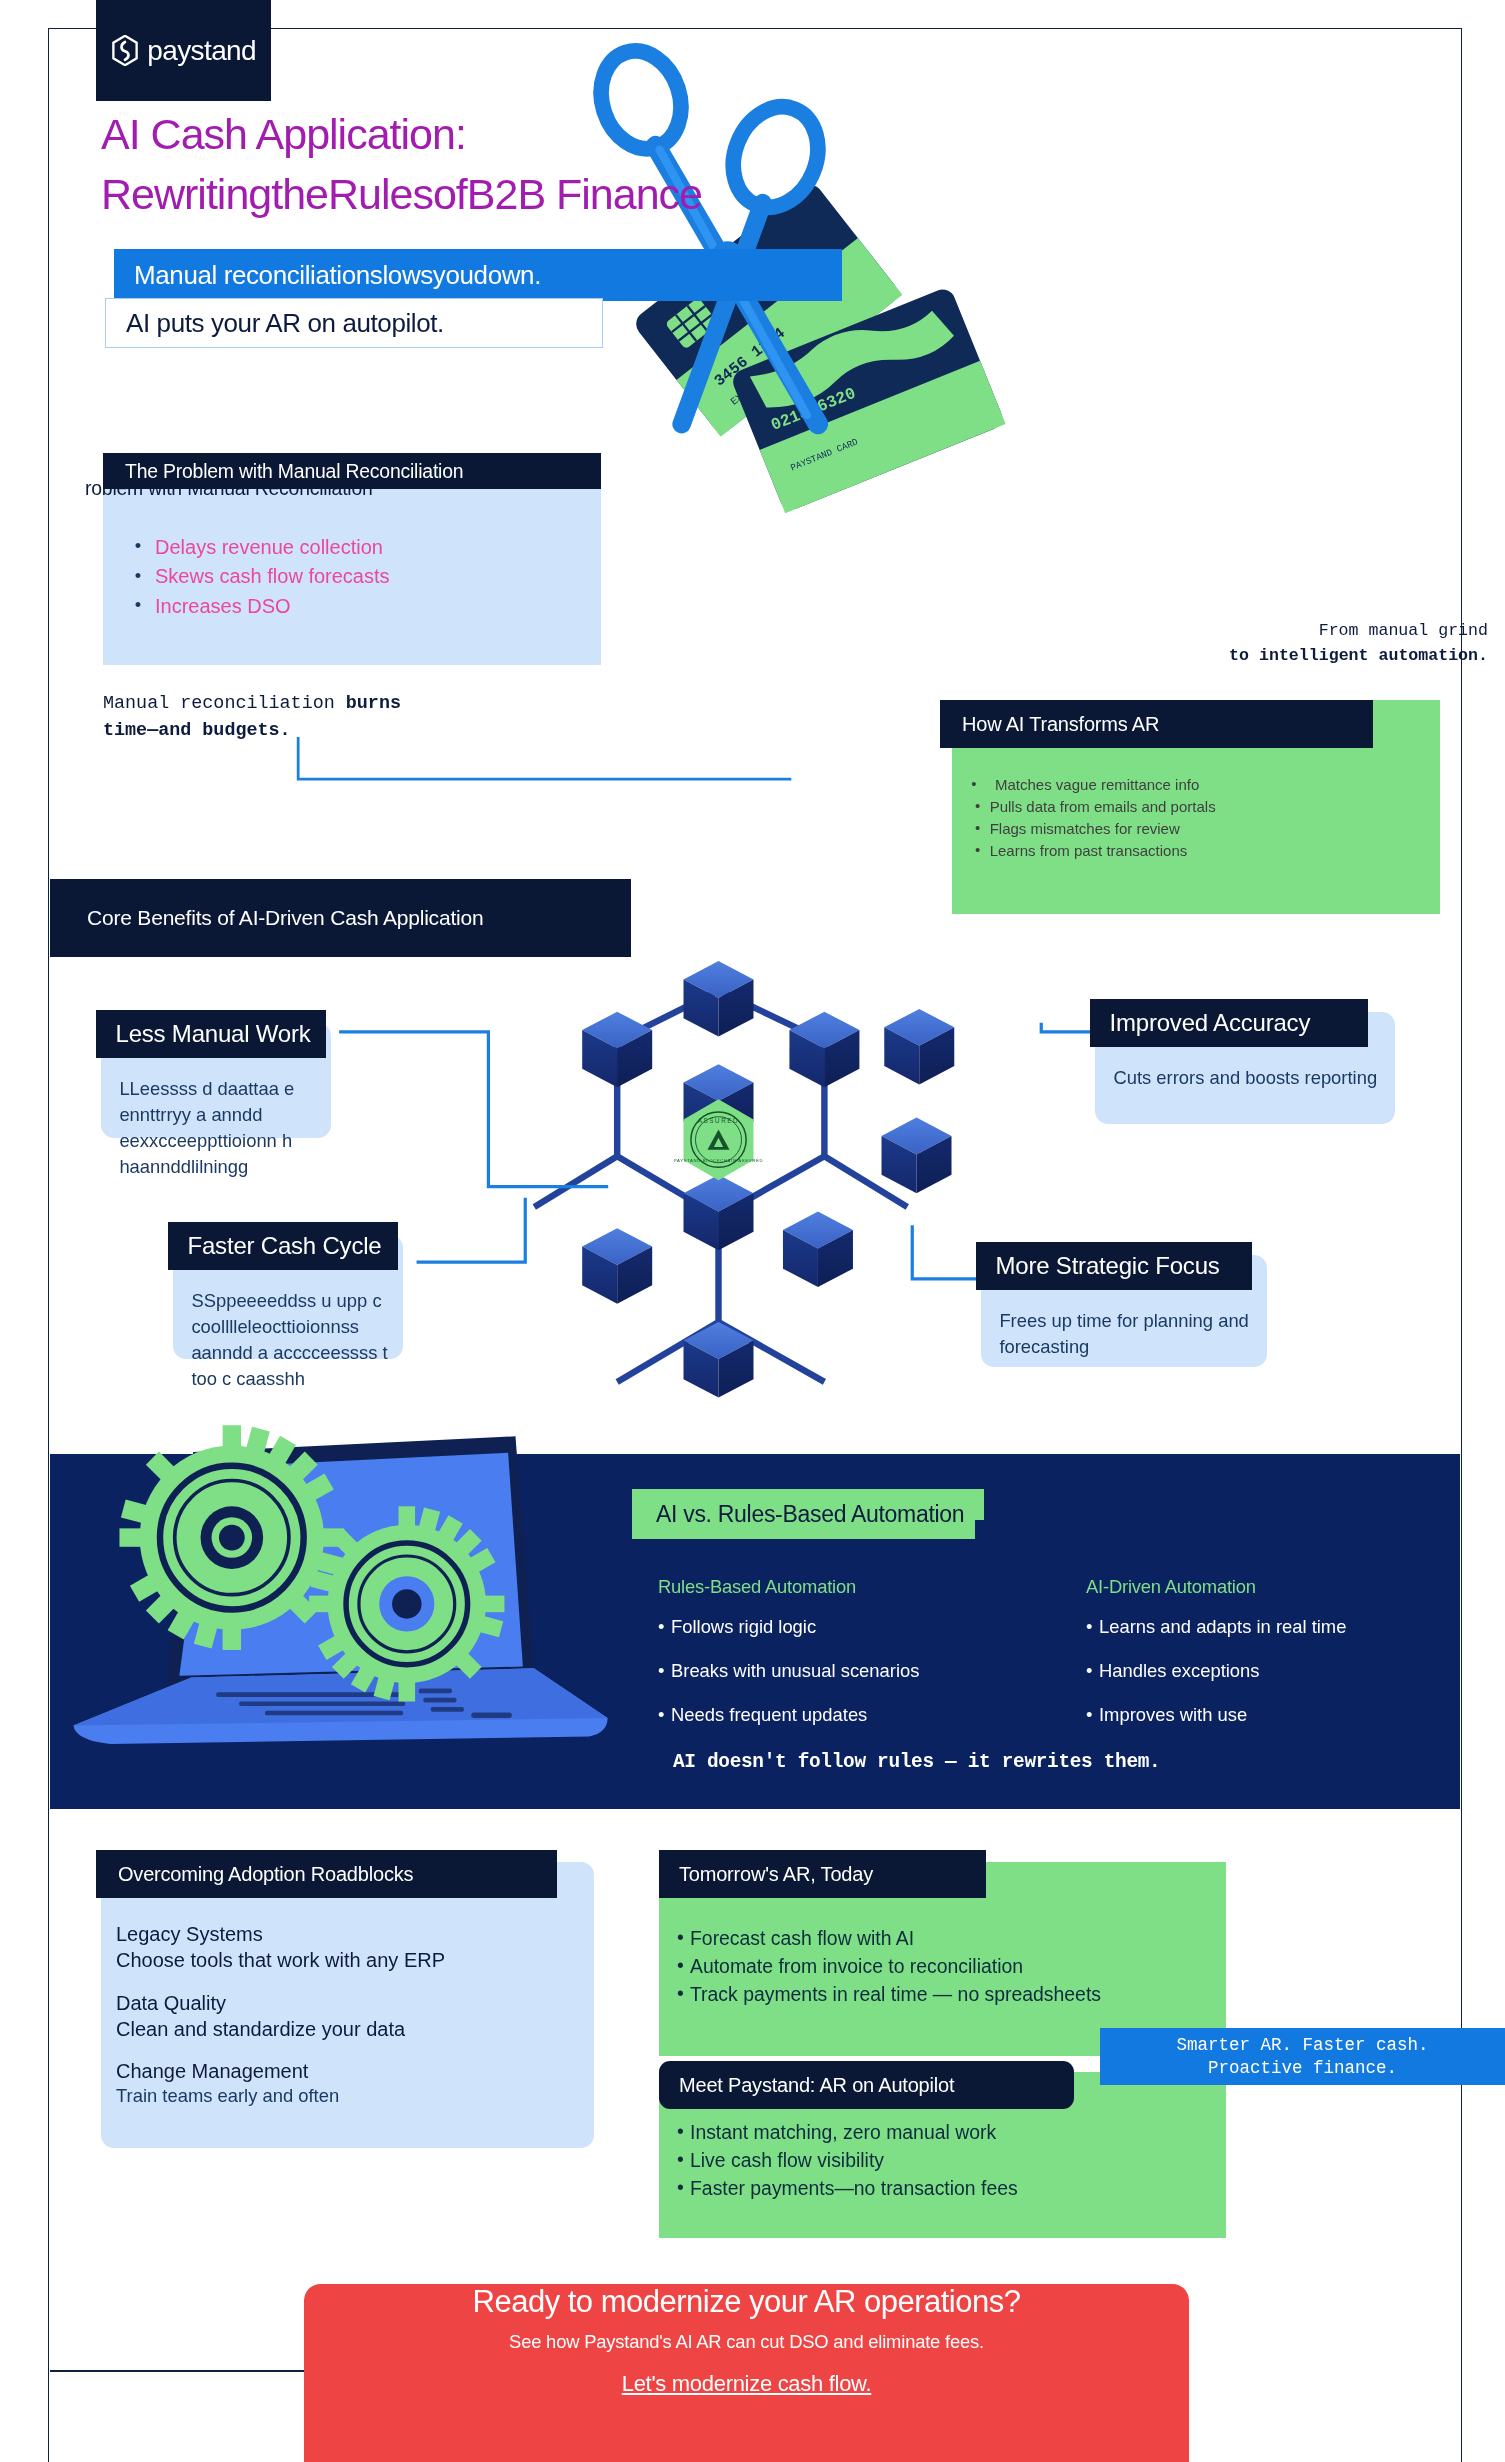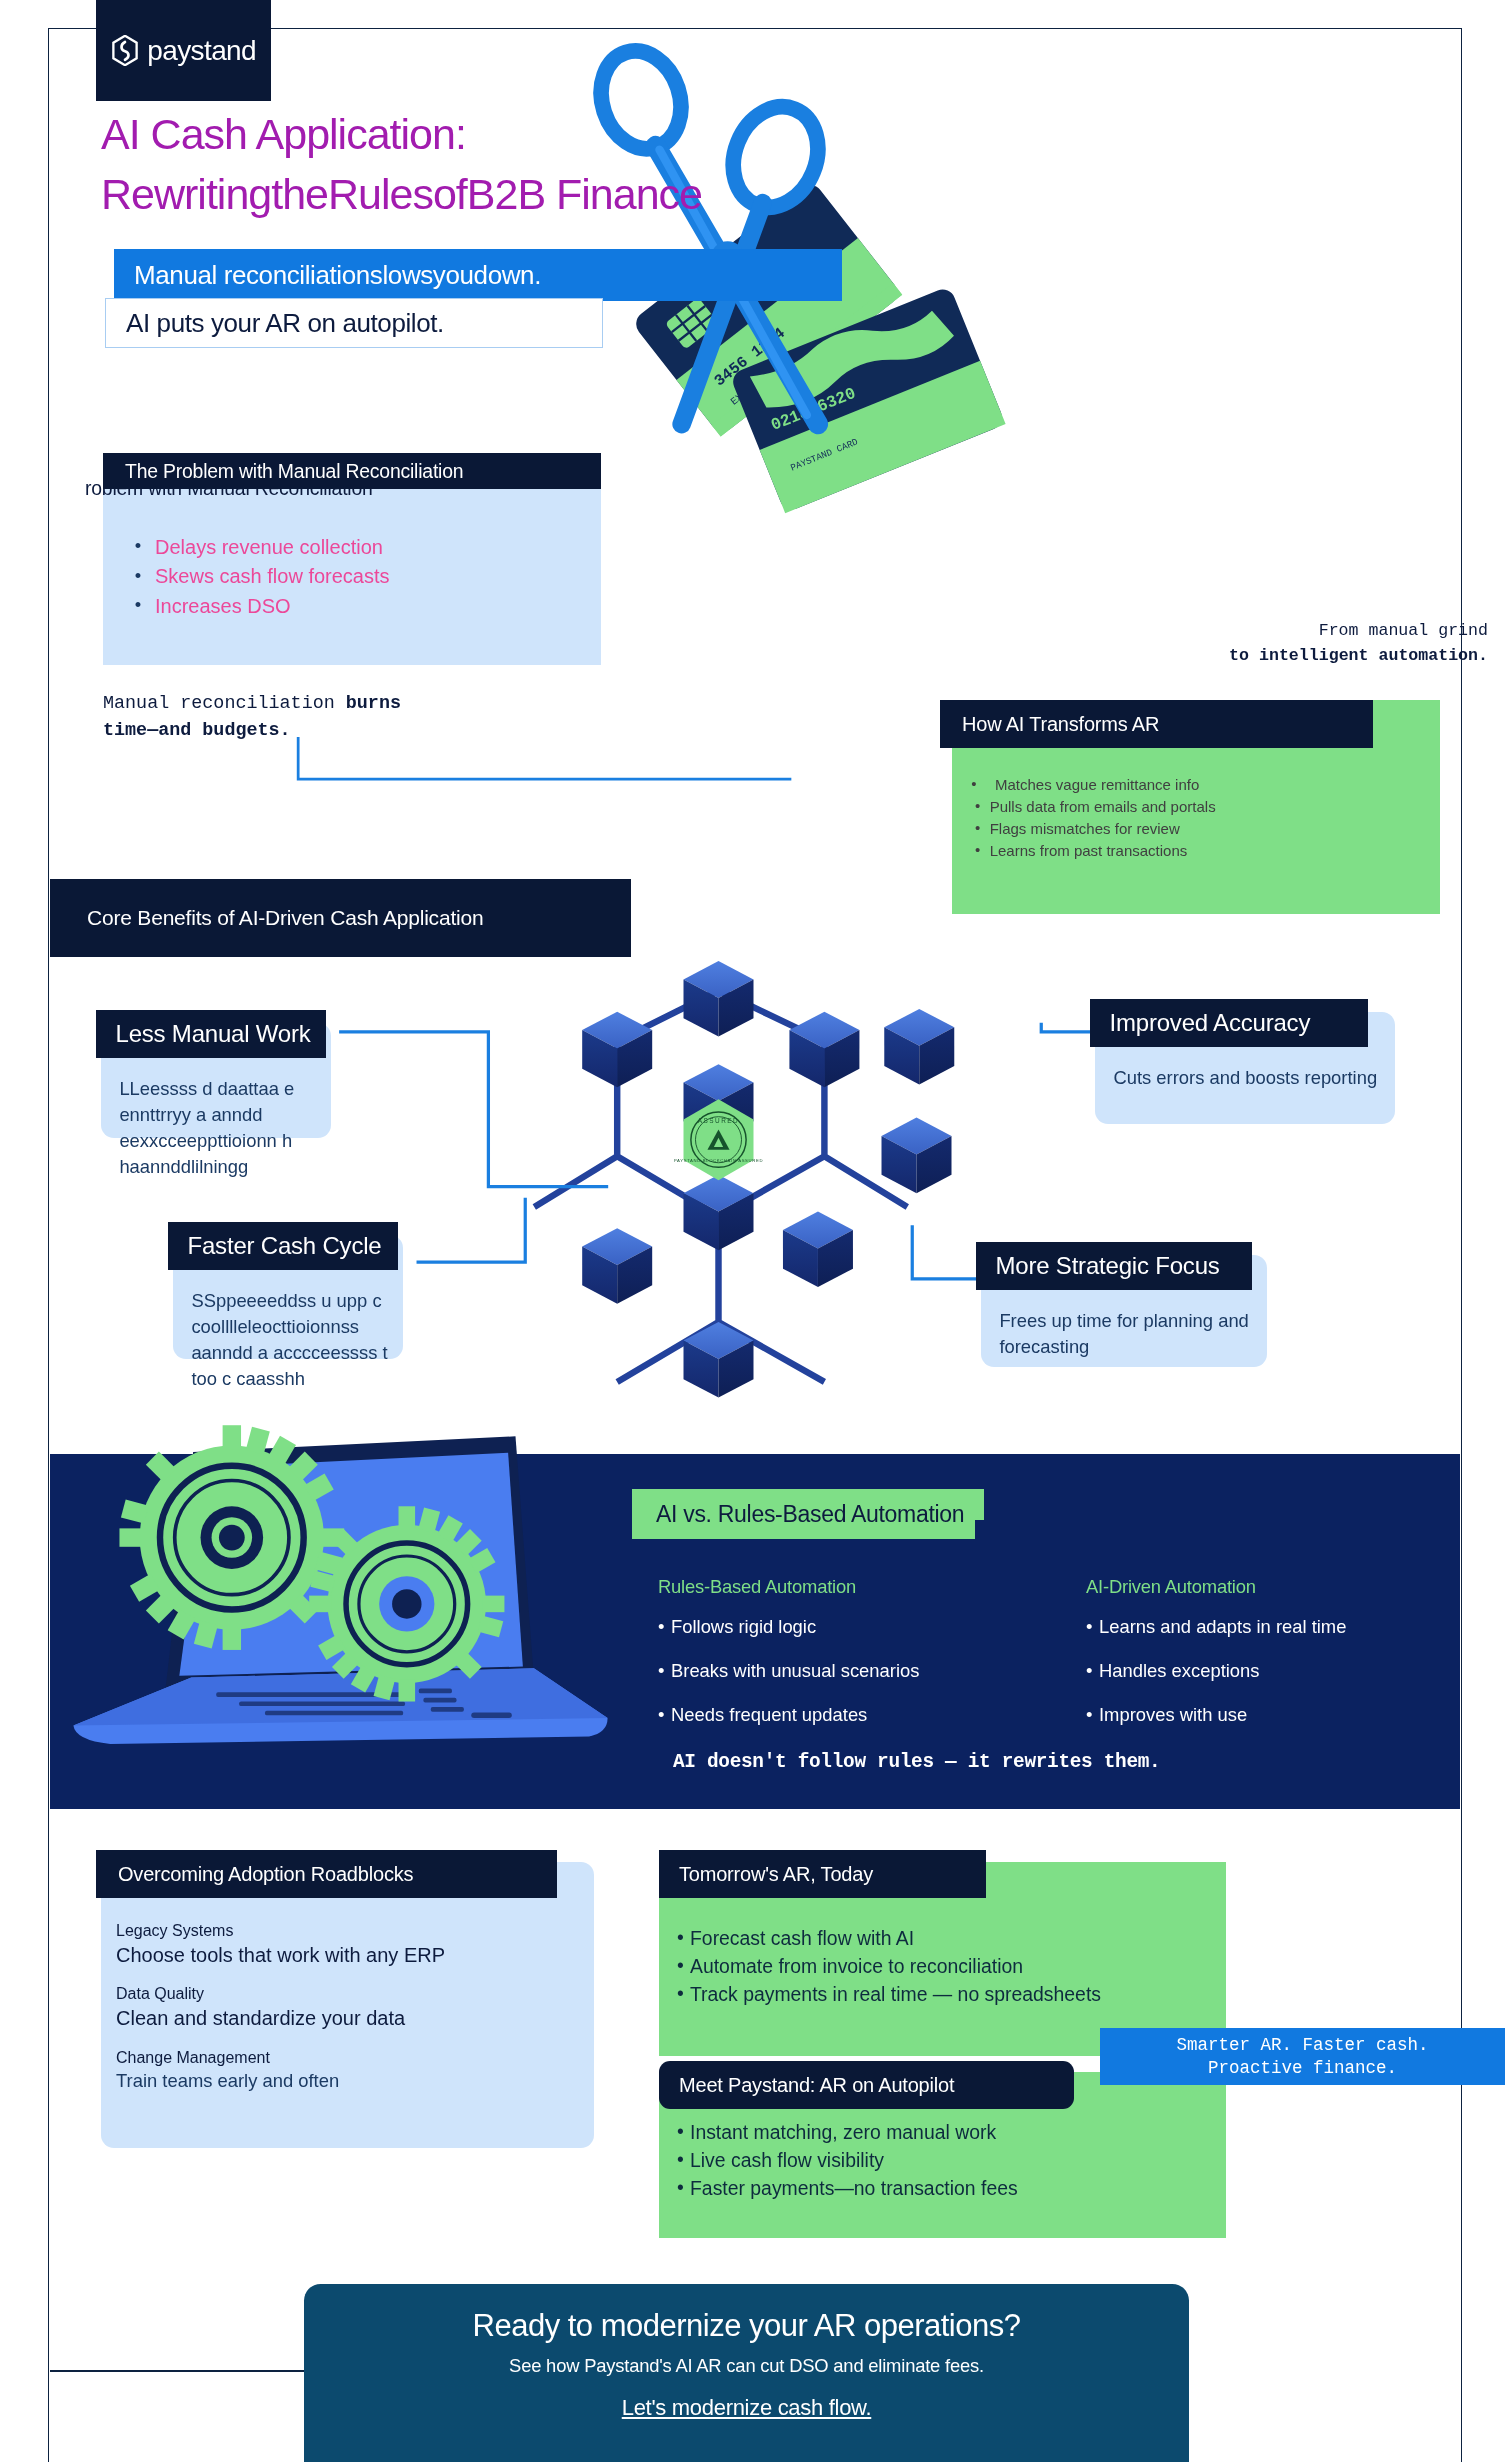--- a/index.html
+++ b/index.html
@@ -215,21 +215,21 @@
   }
   .road-hdr {
     position: absolute; left: 96px; top: 1850px;
     width: 461px; height: 48px;
     background: #0a1836; z-index: 18;
     display: flex; align-items: center;
   }
   .road-hdr span { color: #ffffff; font-size: 20px; margin-left: 22px; letter-spacing: -0.2px; }
   .road-body { position: absolute; left: 116px; top: 1921px; z-index: 19; width: 461px; }
   .road-body .grp { margin-bottom: 16.6px; }
-  .road-body .t { color: #0d1b3e; font-size: 16px; line-height: 1.3; }
+  .road-body .t { color: #0d1b3e; font-size: 20px; line-height: 1.3; }
   .road-body .d { color: #0d1b3e; font-size: 20px; line-height: 1.3; }
   .road-body .d.small { font-size: 18.4px; color: #1b3a63; }
 
   
   .tom-card {
     position: absolute; left: 659px; top: 1862px;
     width: 567px; height: 194px;
     background: #7fdf87; z-index: 15;
   }
   .tom-hdr {
@@ -274,22 +274,22 @@
     display: flex; flex-direction: column;
     align-items: center; justify-content: center;
     font-family: "Liberation Mono", monospace;
     color: #ffffff; font-size: 17.5px; line-height: 1.28;
   }
 
   
   .cta {
     position: absolute; left: 304px; top: 2284px;
     width: 885px; height: 179px;
-    background: #0c4a6e; border-radius: 16.6px 16.6px 0 0; z-index: 25;
-    text-align: center; padding-top: 24px;
+    background: #ef4444; border-radius: 16.6px 16.6px 0 0; z-index: 25;
+    text-align: center; 
   }
   .cta h2 { color: #ffffff; font-size: 31px; font-weight: 400; letter-spacing: -0.5px; }
   .cta p  { color: #ffffff; font-size: 18.4px; margin-top: 11px; letter-spacing: -0.2px; }
   .cta a  {
     display: inline-block; margin-top: 18.4px;
     color: #ffffff; font-size: 22px; text-decoration: underline;
     letter-spacing: -0.3px;
   }
   .cta-rule {
     position: absolute; left: 50px; top: 2370px; width: 258px; height: 1.8px;

